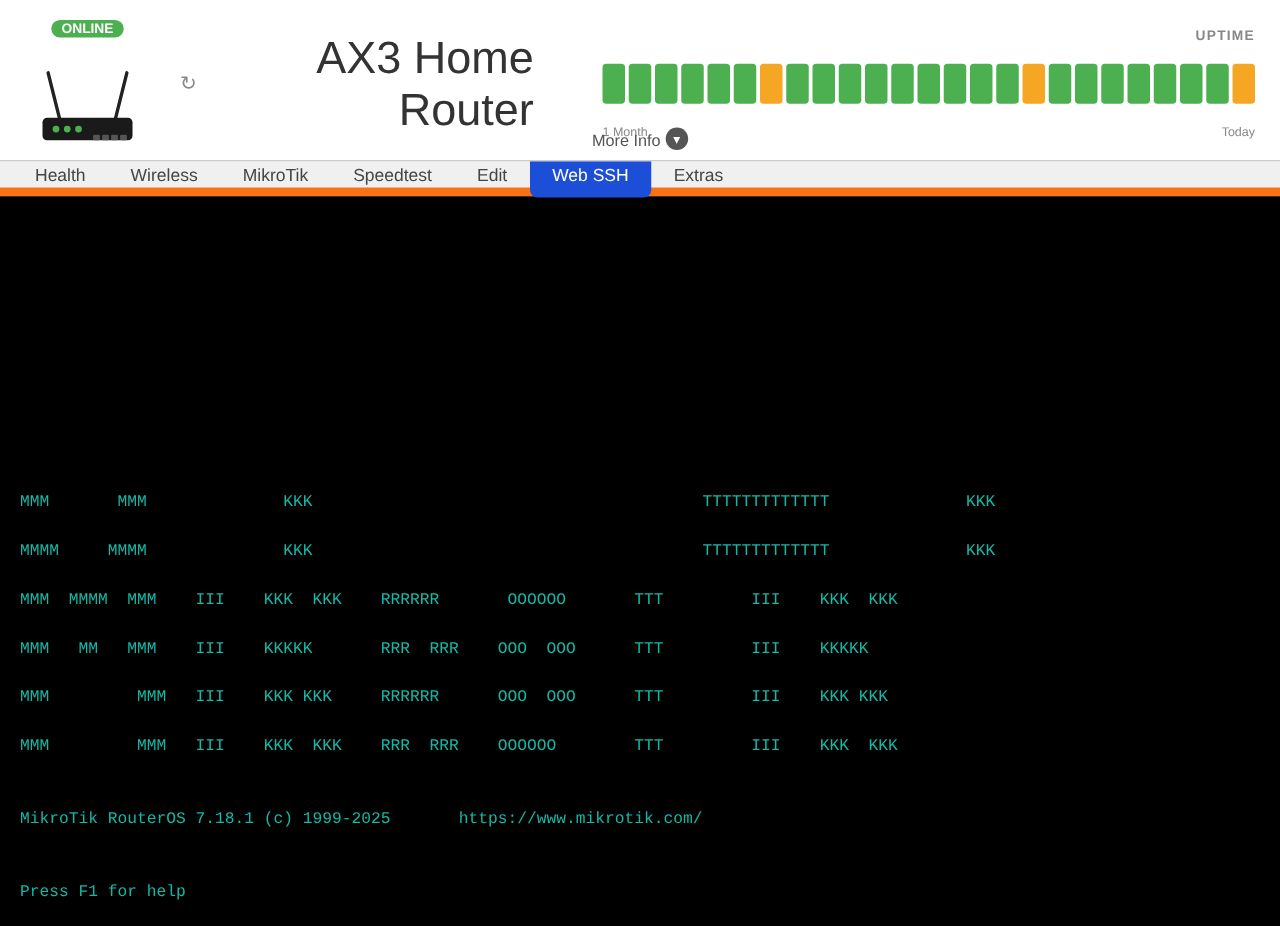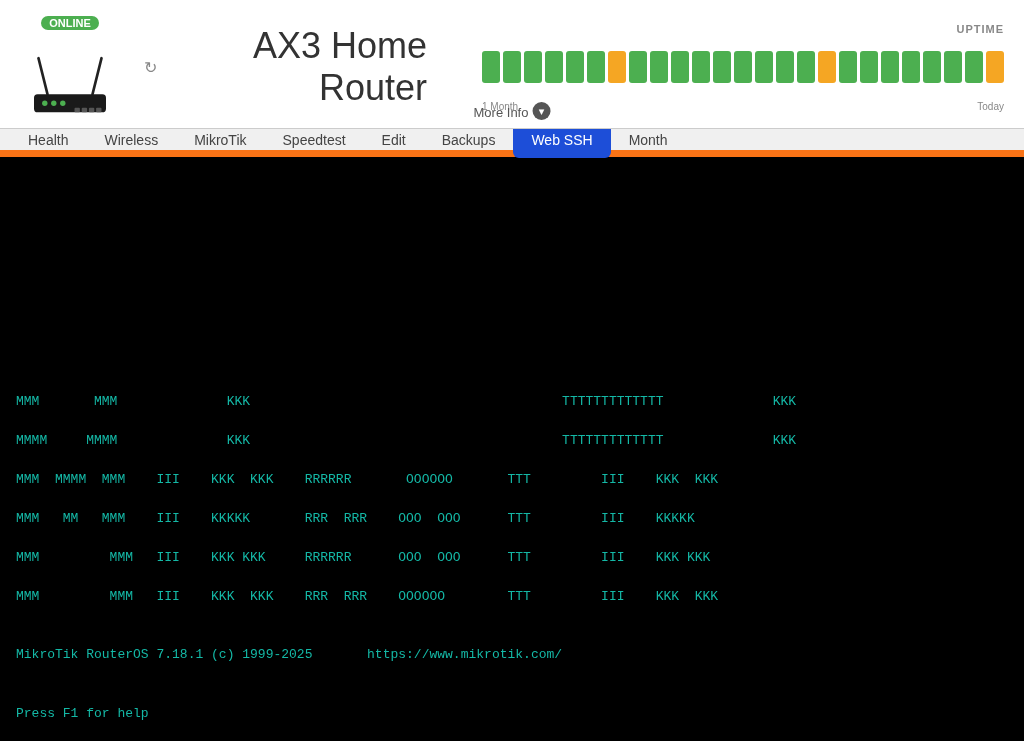--- a/index.html
+++ b/index.html
@@ -215,23 +215,22 @@
       <span class="chevron">▾</span>
     </div>
   </div>
 
   <div class="nav-tabs" id="nav-tabs-container">
       <div class="nav-tab">Health</div>
       <div class="nav-tab">Wireless</div>
       <div class="nav-tab">MikroTik</div>
       <div class="nav-tab">Speedtest</div>
       <div class="nav-tab">Edit</div>
-      <div class="nav-tab">Backups</div>
       <div class="nav-tab active">Web SSH</div>
-      <div class="nav-tab">Month</div>
+      <div class="nav-tab">Extras</div>
     </div>
 
   <div class="terminal" id="terminal-output">
 
 
 
 
 
 
 

